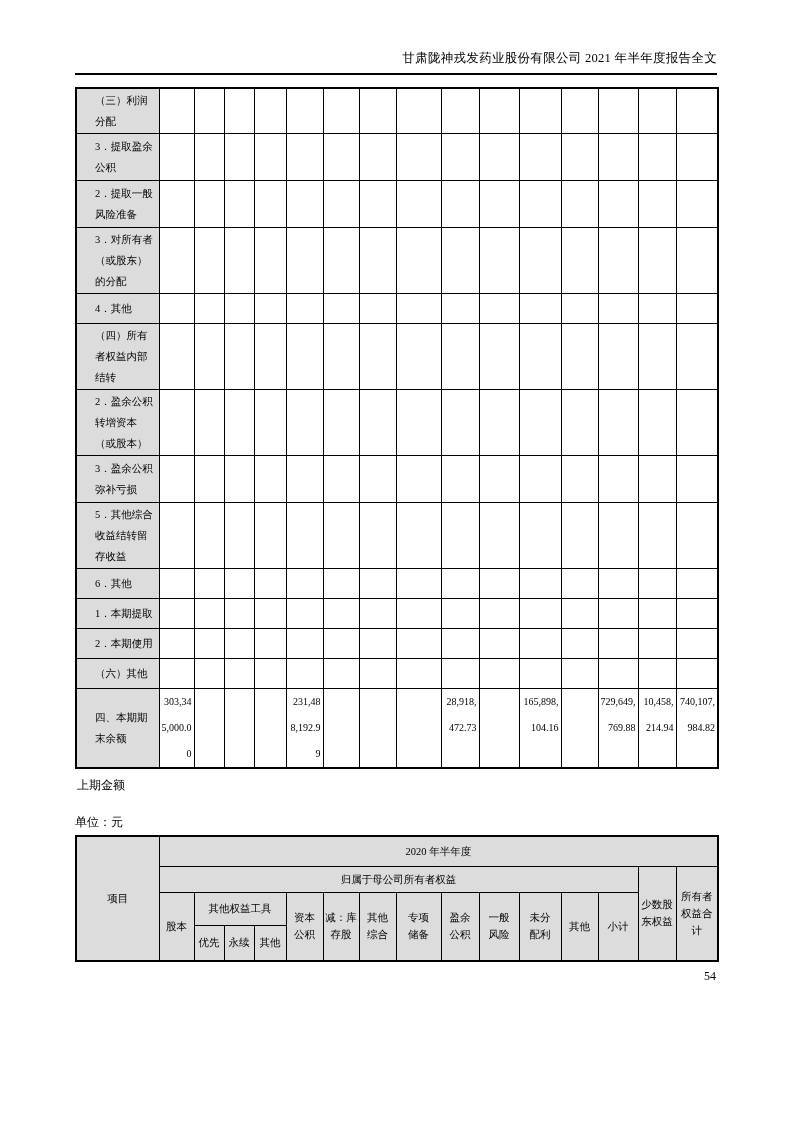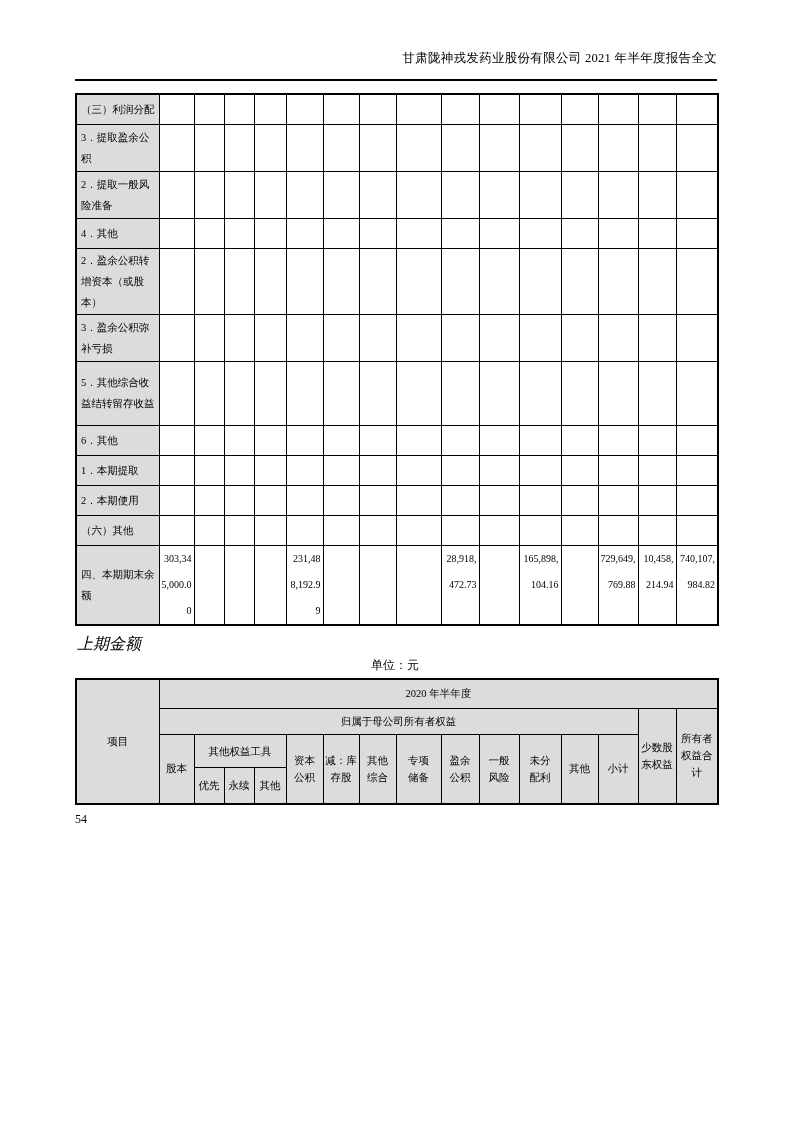--- a/index.html
+++ b/index.html
@@ -1,39 +1,39 @@
 <!DOCTYPE html>
 <html><head>
 <meta charset="utf-8">
 <style>
   * { margin:0; padding:0; box-sizing:border-box; }
   html,body { background:#ffffff; }
   body { width:793px; height:1122px; font-family:"Liberation Serif","DejaVu Serif",serif; color:#000; }
   .page { position:relative; width:793px; height:1122px; padding:50px 76px 0 75px; overflow:hidden; }
-  .doc-header { text-align:right; font-size:12.5px; letter-spacing:0.3px; padding-bottom:12px; }
+  .doc-header { text-align:right; font-size:12.5px; letter-spacing:0.3px; padding-bottom:6px; }
   .header-rule { border-top:2px solid #000; height:0; margin-bottom:12px; }
   table.tbl { border-collapse:collapse; table-layout:fixed; width:642px; border:2px solid #000; }
   table.tbl td { border:1px solid #000; overflow:hidden; }
-  td.lb { background:#dcdcdc; font-size:10.5px; line-height:21px; padding:1px 2px 1px 4px; text-align:left; vertical-align:middle; word-break:break-all; }
+  td.lb { background:#dcdcdc; font-size:10.5px; line-height:21px; padding:1px 2px 1px 18px; text-align:left; vertical-align:middle; word-break:break-all; }
   td.c { background:#fff; }
   td.v { background:#fff; font-size:10px; line-height:26px; text-align:right; vertical-align:top; padding:0 2px; word-break:break-all; }
   tr.h1 td { height:30px; }
   tr.h2 td { height:47px; }
   tr.h3 td { height:64px; }
   tr.hf td { height:78px; }
-  .between-note { font-size:16px; margin:8px 0 0 2px;font-style:italic; }
-  .unit-note { font-size:12px; text-align:center; margin:2px 2px 4px 0; }
+  .between-note { font-size:12px; margin:8px 0 0 2px; }
+  .unit-note { font-size:12px; text-align:left; margin:20px 2px 4px 0; }
   table.btbl td { background:#dcdcdc; font-size:10.5px; text-align:center; vertical-align:middle; line-height:17px; padding:1px; }
   tr.br1 td { height:30px;margin-top:28px; }
   tr.br2 td { height:26px; }
   tr.br3 td { height:33px; }
   tr.br4 td { height:36px; }
   .w2 { display:inline-block; width:23px; text-align:center; word-break:break-all; }
   .w3 { display:inline-block; width:33px; text-align:center; word-break:break-all; }
-  .page-number { font-size:12px; margin-top:7px; padding-right:1px; }
+  .page-number { font-size:12px; text-align:right; margin-top:7px; padding-right:1px; }
 </style>
 </head>
 <body>
 
 <div class="page">
 
   <div class="doc-header">甘肃陇神戎发药业股份有限公司 2021 年半年度报告全文</div>
   <div class="header-rule"></div>
 
   <table class="tbl">
@@ -103,22 +103,58 @@
           <td class="c"></td>
           <td class="c"></td>
           <td class="c"></td>
           <td class="c"></td>
           <td class="c"></td>
           <td class="c"></td>
           <td class="c"></td>
           <td class="c"></td>
           <td class="c"></td>
         </tr>
+    <tr class="h2">
+          <td class="lb">3．对所有者（或股东）的分配</td>
+          <td class="c"></td>
+          <td class="c"></td>
+          <td class="c"></td>
+          <td class="c"></td>
+          <td class="c"></td>
+          <td class="c"></td>
+          <td class="c"></td>
+          <td class="c"></td>
+          <td class="c"></td>
+          <td class="c"></td>
+          <td class="c"></td>
+          <td class="c"></td>
+          <td class="c"></td>
+          <td class="c"></td>
+          <td class="c"></td>
+        </tr>
     <tr class="h1">
           <td class="lb">4．其他</td>
+          <td class="c"></td>
+          <td class="c"></td>
+          <td class="c"></td>
+          <td class="c"></td>
+          <td class="c"></td>
+          <td class="c"></td>
+          <td class="c"></td>
+          <td class="c"></td>
+          <td class="c"></td>
+          <td class="c"></td>
+          <td class="c"></td>
+          <td class="c"></td>
+          <td class="c"></td>
+          <td class="c"></td>
+          <td class="c"></td>
+        </tr>
+    <tr class="h2">
+          <td class="lb">（四）所有者权益内部结转</td>
           <td class="c"></td>
           <td class="c"></td>
           <td class="c"></td>
           <td class="c"></td>
           <td class="c"></td>
           <td class="c"></td>
           <td class="c"></td>
           <td class="c"></td>
           <td class="c"></td>
           <td class="c"></td>

